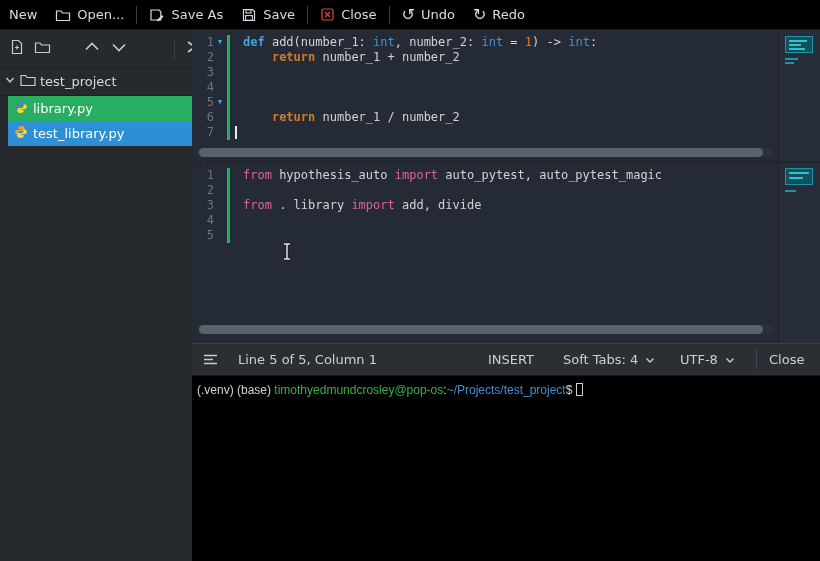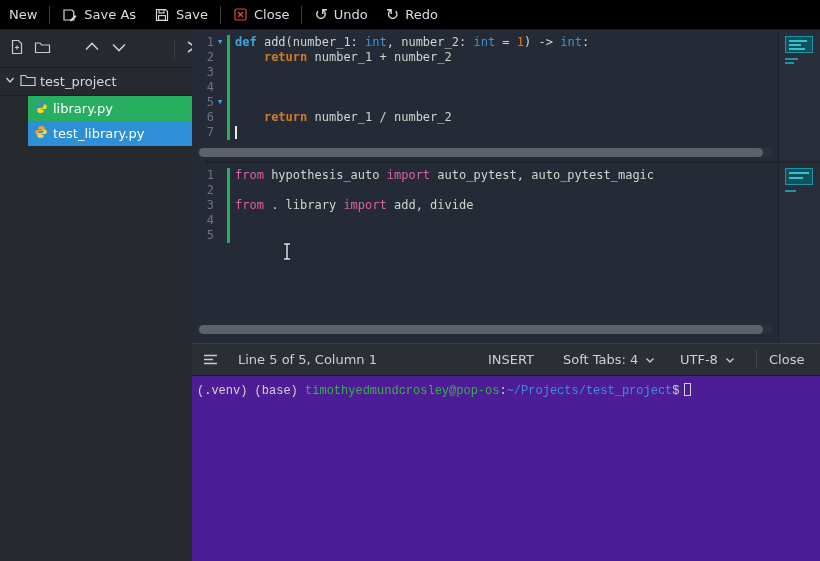--- a/index.html
+++ b/index.html
@@ -24,36 +24,36 @@
     position:absolute; left:0; top:30px; width:208px; height:531px;
     background:#26292d; border-right:1px solid #141619;
   }
   .side-toolbar {
     height:38px; display:flex; align-items:center; gap:9px; padding:0 9px;
     border-bottom:1px solid #1d2023;
   }
   .side-toolbar .push { margin-left:auto; }
   .tree-row { display:flex; align-items:center; font-size:13px; color:#d6d9dc; }
   .row-project { height:28px; padding-left:4px; gap:4px; border-bottom:1px solid #1d2023; }
-  .row-file { height:25px; margin-left:28px; padding-left:6px; gap:5px; color:#ffffff; }
+  .row-file { height:25px; margin-left:8px; padding-left:6px; gap:5px; color:#ffffff; }
   .row-file.green { background:#27ae60; }
   .row-file.blue  { background:#2d8fd5; }
   
   .pane { position:absolute; left:192px; background:#252b36; }
   .pane-top    { top:30px;  width:628px; height:131px; }
   .pane-bottom { top:163px; width:628px; height:180px; }
   .lines {
     position:absolute; left:0; top:5px; right:42px;
     font-family:"DejaVu Sans Mono","Liberation Mono",monospace; font-size:12px; line-height:15px;
   }
   .cl { display:flex; height:15px; }
   .ln { width:22px; flex:none; text-align:right; color:#6b7480; }
   .fold { width:12px; flex:none; text-align:center; color:#3daee9; font-size:7px; line-height:15px; }
   .gbar { width:3px; flex:none; margin-left:1px; background:#27ae60; }
-  .ctext { white-space:pre; padding-left:5px; position:relative; color:#d2d3cc; }
+  .ctext { white-space:pre; padding-left:13px; position:relative; color:#d2d3cc; }
   .caret { position:absolute; left:5px; top:1px; width:2px; height:13px; background:#e8ebee; }
   .t-kw { color:#3fa7dc; font-weight:bold; }
   .t-ty { color:#4191d6; }
   .t-ct { color:#ce7b29; font-weight:bold; }
   .t-nu { color:#f67400; }
   .t-im { color:#d8639f; }
   .t-pl { color:#d2d3cc; }
   
   .minimap { position:absolute; right:0; top:0; bottom:0; width:42px; background:#272d39; border-left:1px solid #1d222c; }
   .mini-view { position:absolute; left:6px; top:6px; width:28px; height:17px; background:#11505c; border:1px solid #1c96a5; }
@@ -66,38 +66,46 @@
   
   .statusbar {
     position:absolute; left:192px; top:343px; width:628px; height:32px;
     background:#2b2f34; border-top:1px solid #3a3f45; font-size:13px; color:#ccd0d4;
   }
   .sitem { position:absolute; top:0; height:31px; display:flex; align-items:center; gap:7px; }
   .svsep { position:absolute; top:6px; width:1px; height:19px; background:#42474d; }
   
   .terminal {
     position:absolute; left:192px; top:375px; width:628px; height:186px;
-    background:#4c1d95; border-top:1px solid #17191b;
-    font-family:Liberation Mono, monospace; font-size:12px; color:#d2d2d2;
+    background:#000000; border-top:1px solid #17191b;
+    font-family:Liberation Sans, sans-serif; font-size:12px; color:#d2d2d2;
   }
   .tprompt { padding:7px 0 0 5px; white-space:pre; }
   .t-user { color:#39b04a; }
   .t-path { color:#3f8fd8; }
   .cursor-box { display:inline-block; width:7px; height:13px; border:1px solid #cfd2d5; vertical-align:-2px; margin-left:4px; }
   
   .mouse { position:absolute; left:281px; top:242px; z-index:50; }
 </style>
 </head>
 <body>
 
 <div class="screen">
 
   <div class="toolbar">
     <div class="tbtn">
       <span>New</span>
+    </div>
+    <div class="tbtn">
+      <span>
+        <svg width="16" height="16" viewBox="0 0 16 16">
+            <path d="M1.5 4 h4.5 l1.5 2 h7 v7.5 h-13 z" fill="none" stroke="#d8dbe0" stroke-width="1.2"></path>
+          </svg>
+      </span>
+      <span>Open...</span>
     </div>
     <div class="tsep"></div>
     <div class="tbtn">
       <span>
         <svg width="16" height="16" viewBox="0 0 16 16">
             <path d="M2 3 h8 l1.8 1.8 v8.2 h-9.8 z" fill="none" stroke="#d8dbe0" stroke-width="1.2"></path>
             <path d="M8.5 12.5 l4.5-4.5 1.5 1.5-4.5 4.5 -2 .5 z" fill="#d8dbe0"></path>
           </svg>
       </span>
       <span>Save As</span>

